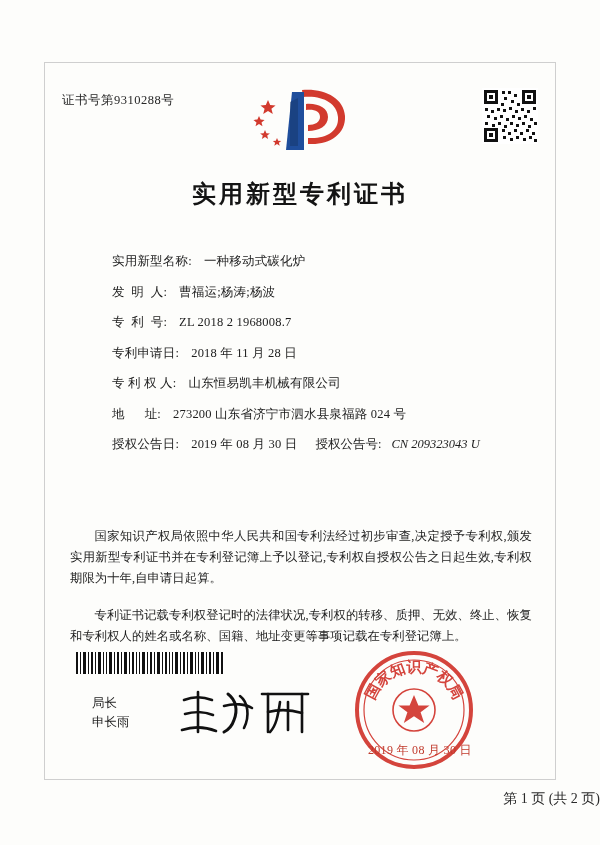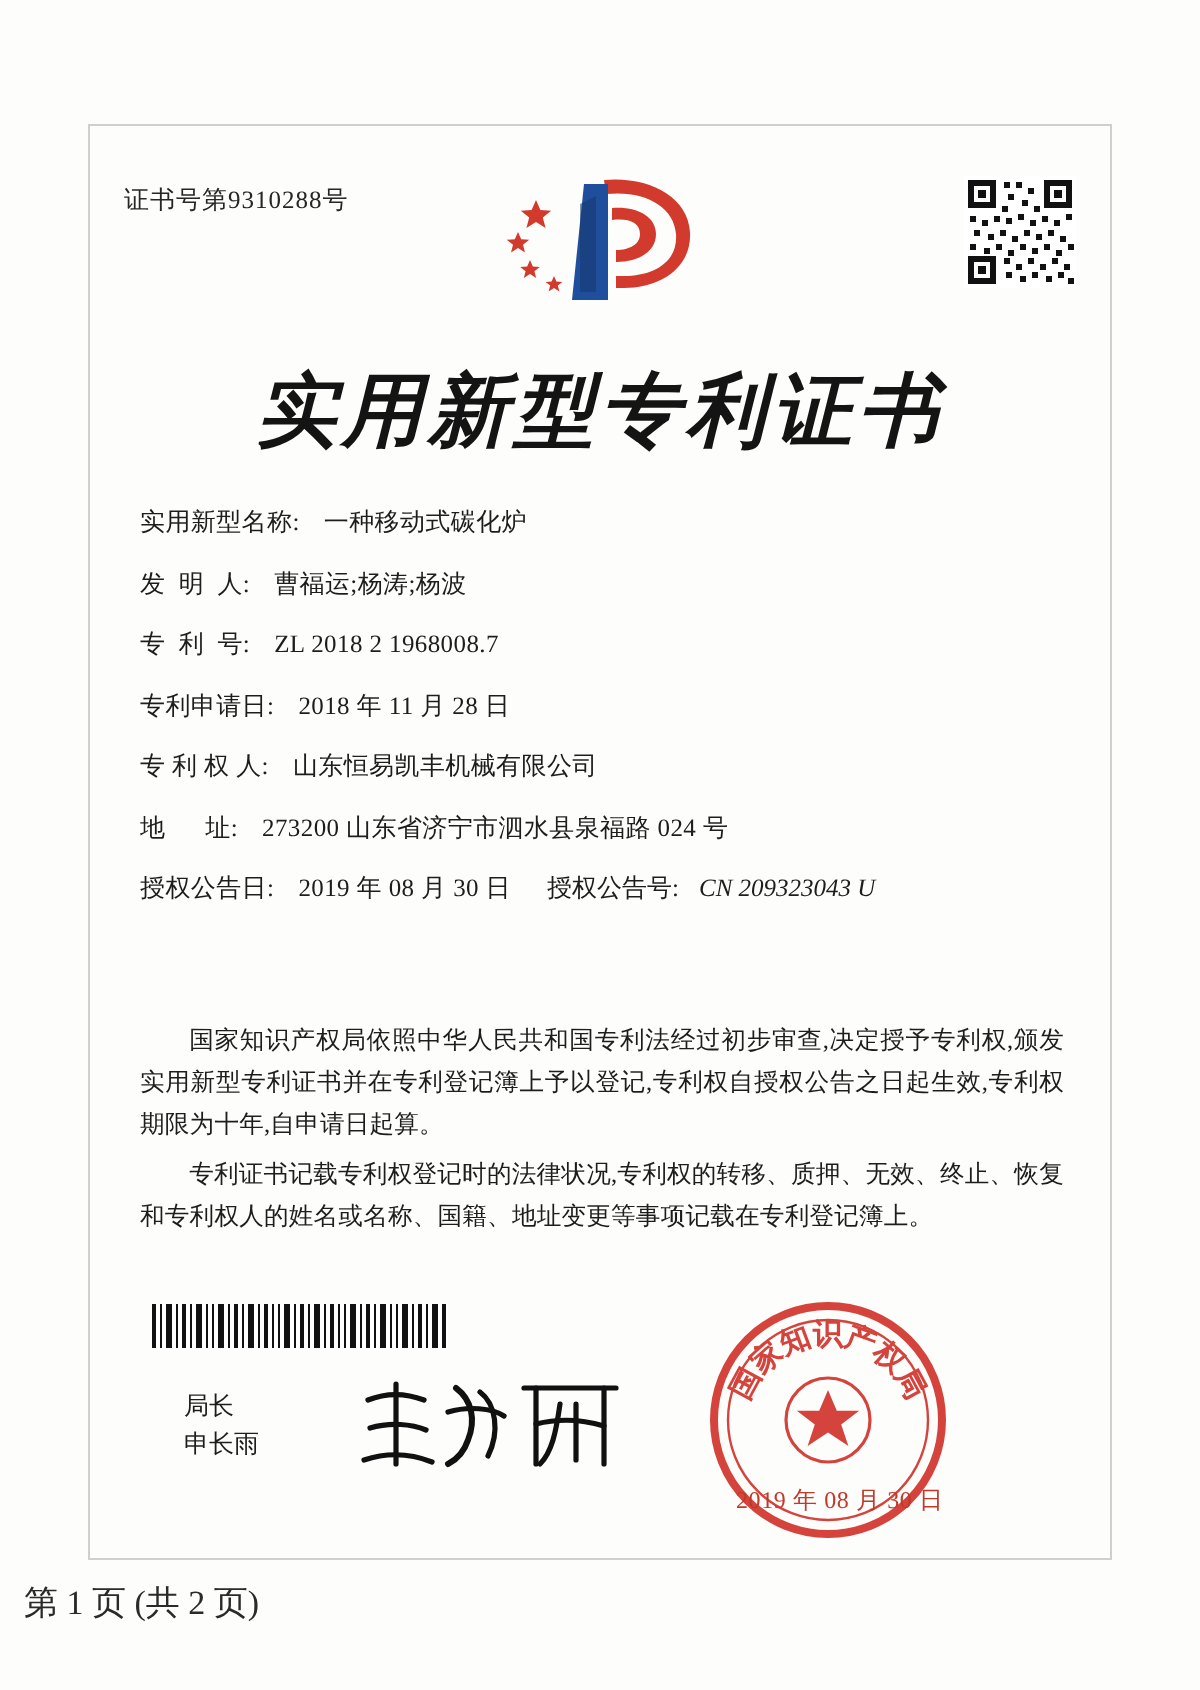--- a/index.html
+++ b/index.html
@@ -57,26 +57,25 @@
     width: 56px;
     height: 56px;
   }
 
   .title {
     position: absolute;
     left: 0;
     right: 0;
     top: 178px;
     text-align: center;
-    font-size: 40px;
+    font-size: 24px;
     font-weight: bold;
     letter-spacing: 3px;
     color: #141414;
     font-family: "Liberation Serif", "DejaVu Serif", serif;
-    font-style: italic;
   }
 
   
   .fields {
     position: absolute;
     left: 70px;
     top: 252px;
     width: 462px;
   }
   .row {
@@ -84,20 +83,21 @@
     align-items: baseline;
     margin-bottom: 12.5px;
     font-size: 12.5px;
     color: #1d1d1d;
     line-height: 18px;
   }
   .row .label {
     flex: 0 0 auto;
     white-space: pre;
     letter-spacing: 0.2px;
+    margin-left: 42px;
   }
   .row .value {
     flex: 1 1 auto;
     padding-left: 12px;
     letter-spacing: 0.2px;
   }
   .row.two-col .label2 {
     flex: 0 0 auto;
     white-space: pre;
     padding-left: 18px;
@@ -116,21 +116,21 @@
     position: absolute;
     left: 70px;
     top: 510px;
     width: 462px;
     font-size: 12.3px;
     line-height: 21px;
     color: #1d1d1d;
     text-align: justify;
   }
   .paras p {
-    margin: 0 0 4px 0;
+    margin: 16px 0 4px 0;
     text-indent: 2em;
     letter-spacing: 0.1px;
   }
 
   
   .barcode {
     position: absolute;
     left: 76px;
     top: 652px;
     width: 148px;
@@ -171,22 +171,22 @@
     font-size: 12px;
     color: #c0392b;
     letter-spacing: 0.3px;
   }
 
   .page-num {
     position: absolute;
     left: 12px;
     right: 0;
     top: 790px;
-    text-align: left;
-    font-size: 17px;
+    text-align: right;
+    font-size: 14px;
     color: #2a2a2a;
   }
 
   .footer-note {
     position: absolute;
     left: 0;
     right: 0;
     top: 822px;
     text-align: center;
     font-size: 11.5px;

